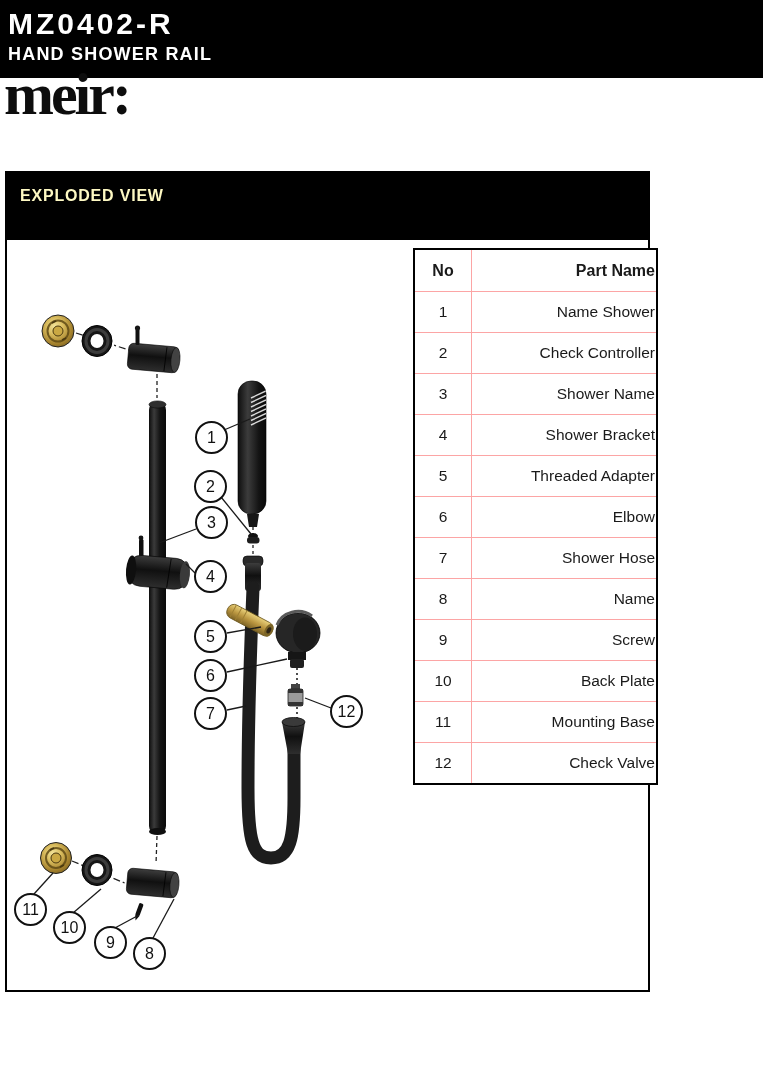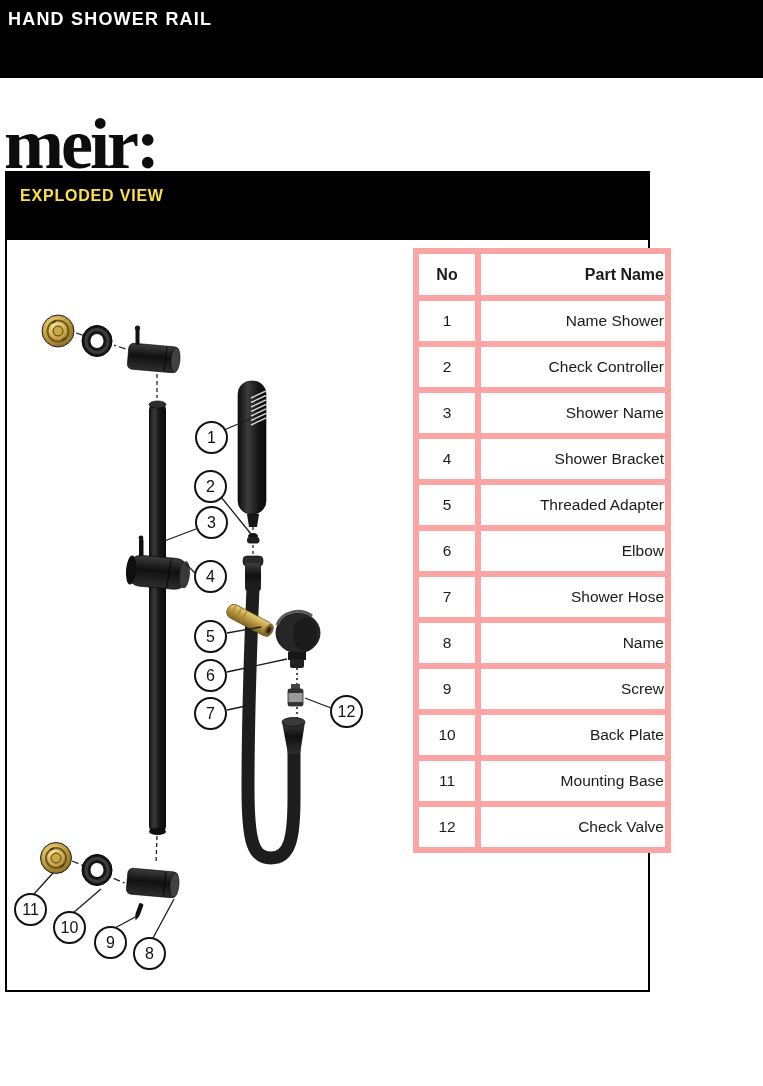--- a/index.html
+++ b/index.html
@@ -4,46 +4,47 @@
 <style>
   html,body{margin:0;padding:0;background:#fff;}
   body{width:763px;height:1086px;position:relative;font-family:"Liberation Sans",sans-serif;overflow:hidden;}
 
   
   .top-bar{position:absolute;left:0;top:0;width:763px;height:78px;background:#000;color:#fff;box-sizing:border-box;padding:7px 0 0 8px;}
   .model{font-size:30px;font-weight:800;letter-spacing:3px;line-height:1.15;}
   .subtitle{font-size:18px;font-weight:700;letter-spacing:1.2px;line-height:1.2;margin-top:2px;}
 
   
-  .logo{position:absolute;left:4px;top:64px;font-family:"Liberation Serif",serif;font-weight:700;font-size:72px;letter-spacing:-3px;color:#0d0d0d;line-height:1;margin-top:44px;}
+  .logo{position:absolute;left:4px;top:64px;font-family:"Liberation Serif",serif;font-weight:700;font-size:60px;letter-spacing:-3px;color:#0d0d0d;line-height:1;}
 
   
   .box{position:absolute;left:5px;top:171px;width:645px;height:821px;border:2px solid #000;box-sizing:border-box;background:#fff;}
-  .section-bar{height:67px;background:#000;color:#fde047;box-sizing:border-box;padding:14px 0 0 13px;}
+  .section-bar{height:67px;background:#000;color:#fef9c3;box-sizing:border-box;padding:14px 0 0 13px;}
   .section-title{font-size:16px;font-weight:700;letter-spacing:0.8px;}
 
   
   .diagram-svg{position:absolute;left:0;top:0;width:763px;height:1086px;pointer-events:none;z-index:2;}
 
   
   .callout{position:absolute;width:33px;height:33px;border:2px solid #111;border-radius:50%;background:#fff;box-sizing:border-box;display:flex;align-items:center;justify-content:center;font-size:16px;font-weight:500;color:#111;z-index:3;}
 
   
   .parts{position:absolute;left:413px;top:248px;z-index:3;border-collapse:collapse;table-layout:fixed;background:#fff;font-family:"Liberation Sans",sans-serif;}
-  .parts td,.parts th{border:6px solid #fca5a5;color:#1a1a1a;background:#fff;}
+  .parts td,.parts th{border:1px solid #fca5a5;color:#1a1a1a;background:#fff;}
   .parts{border:2px solid #000;}
   .parts th{font-size:16px;font-weight:700;height:39px;}
   .parts td{font-size:15.5px;font-weight:400;height:38px;}
   .col-no{width:54px;text-align:center;}
   .col-name{width:170px;text-align:right;padding-left:13px;}
 </style>
 </head>
 <body>
 
 <header class="top-bar">
+  <div class="model">MZ0402-R</div>
   <div class="subtitle">HAND SHOWER RAIL</div>
 </header>
 
 <div class="logo">meir:</div>
 
 <div class="box">
   <div class="section-bar">
     <span class="section-title">EXPLODED VIEW</span>
   </div>
 </div>

